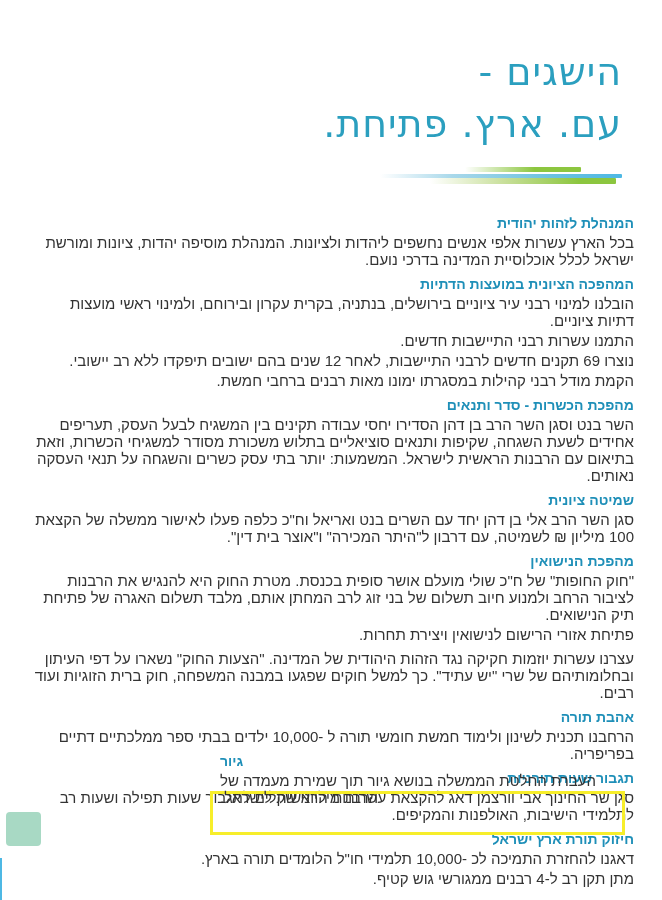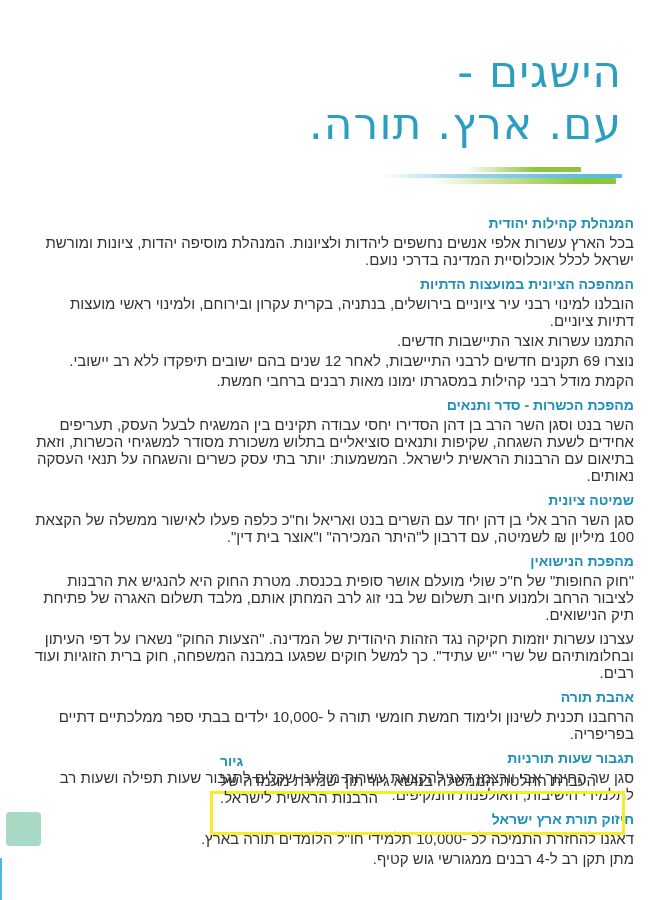--- a/index.html
+++ b/index.html
@@ -4,21 +4,21 @@
   <style>
     html, body { margin: 0; padding: 0; }
     body {
       width: 662px; height: 900px; background: #ffffff; position: relative; overflow: hidden;
       font-family: "Liberation Sans", "DejaVu Sans", sans-serif; color: #2a2a2a;
     }
     .title-block {
       position: absolute; right: 40px; top: 46px; direction: rtl; text-align: right;
       color: #2b9fbf; font-family: "DejaVu Sans", "Liberation Sans", sans-serif; font-weight: normal;
     }
-    .title-line { font-size: 44px; line-height: 52px; letter-spacing: 1px; white-space: nowrap; }
+    .title-line { font-size: 38px; line-height: 52px; letter-spacing: 1px; white-space: nowrap; }
     .deco-bars { position: absolute; left: 370px; top: 165px; width: 280px; height: 24px; }
     .bar { position: absolute; height: 4px; border-radius: 1px; }
     .bar-1 { left: 95px; width: 116px; top: 2px; background: linear-gradient(to right, rgba(140,198,63,0), #8cc63f 60%, #8cc63f); height: 5px; }
     .bar-2 { left: 10px; width: 242px; top: 9px; background: linear-gradient(to right, rgba(77,184,228,0), #a8d8ea 30%, #6cc2e0 70%, #4db8e4); height: 4px; }
     .bar-3 { left: 60px; width: 186px; top: 13px; background: linear-gradient(to right, rgba(140,198,63,0), #c8df9a 40%, #8cc63f 80%, #8cc63f); height: 6px; }
 
     .content {
       position: absolute; right: 28px; top: 214px; width: 600px; direction: rtl; text-align: right;
     }
     .section { margin-bottom: 7px; }
@@ -35,52 +35,53 @@
       position: absolute; left: 6px; top: 812px; width: 35px; height: 34px;
       background: #a8d9c4; border-radius: 4px;
     }
     .blue-edge { position: absolute; left: 0; top: 858px; width: 2px; height: 42px; background: #4db8e4; }
   </style>
 </head>
 <body>
 
 <div class="title-block">
   <div class="title-line">הישגים -</div>
-  <div class="title-line">עם. ארץ. תורה.</div>
+  <div class="title-line">עם. ארץ. פתיחת.</div>
 </div>
 
 <div class="deco-bars">
   <div class="bar bar-1"></div>
   <div class="bar bar-2"></div>
   <div class="bar bar-3"></div>
 </div>
 
 <div class="content">
   <div class="section">
-    <div class="section-title">המנהלת קהילות יהודית</div>
+    <div class="section-title">המנהלת לזהות יהודית</div>
     <p class="para">בכל הארץ עשרות אלפי אנשים נחשפים ליהדות ולציונות. המנהלת מוסיפה יהדות, ציונות ומורשת ישראל לכלל אוכלוסיית המדינה בדרכי נועם.</p>
   </div>
   <div class="section">
     <div class="section-title">המהפכה הציונית במועצות הדתיות</div>
     <p class="para">הובלנו למינוי רבני עיר ציוניים בירושלים, בנתניה, בקרית עקרון ובירוחם, ולמינוי ראשי מועצות דתיות ציוניים.</p>
-    <p class="para">התמנו עשרות אוצר התיישבות חדשים.</p>
+    <p class="para">התמנו עשרות רבני התיישבות חדשים.</p>
     <p class="para">נוצרו 69 תקנים חדשים לרבני התיישבות, לאחר 12 שנים בהם ישובים תיפקדו ללא רב יישובי.</p>
     <p class="para">הקמת מודל רבני קהילות במסגרתו ימונו מאות רבנים ברחבי חמשת.</p>
   </div>
   <div class="section">
     <div class="section-title">מהפכת הכשרות - סדר ותנאים</div>
     <p class="para">השר בנט וסגן השר הרב בן דהן הסדירו יחסי עבודה תקינים בין המשגיח לבעל העסק, תעריפים אחידים לשעת השגחה, שקיפות ותנאים סוציאליים בתלוש משכורת מסודר למשגיחי הכשרות, וזאת בתיאום עם הרבנות הראשית לישראל. המשמעות: יותר בתי עסק כשרים והשגחה על תנאי העסקה נאותים.</p>
   </div>
   <div class="section">
     <div class="section-title">שמיטה ציונית</div>
     <p class="para">סגן השר הרב אלי בן דהן יחד עם השרים בנט ואריאל וח"כ כלפה פעלו לאישור ממשלה של הקצאת 100 מיליון ₪ לשמיטה, עם דרבון ל"היתר המכירה" ו"אוצר בית דין".</p>
   </div>
   <div class="section">
     <div class="section-title">מהפכת הנישואין</div>
     <p class="para">"חוק החופות" של ח"כ שולי מועלם אושר סופית בכנסת. מטרת החוק היא להנגיש את הרבנות לציבור הרחב ולמנוע חיוב תשלום של בני זוג לרב המחתן אותם, מלבד תשלום האגרה של פתיחת תיק הנישואים.</p>
+    <p class="para">פתיחת אזורי הרישום לנישואין ויצירת תחרות.</p>
   </div>
   <div class="section">
     <p class="para">עצרנו עשרות יוזמות חקיקה נגד הזהות היהודית של המדינה. "הצעות החוק" נשארו על דפי העיתון ובחלומותיהם של שרי "יש עתיד". כך למשל חוקים שפגעו במבנה המשפחה, חוק ברית הזוגיות ועוד רבים.</p>
   </div>
   <div class="section">
     <div class="section-title">אהבת תורה</div>
     <p class="para">הרחבנו תכנית לשינון ולימוד חמשת חומשי תורה ל -10,000 ילדים בבתי ספר ממלכתיים דתיים בפריפריה.</p>
   </div>
   <div class="section">
     <div class="section-title">תגבור שעות תורניות</div>

